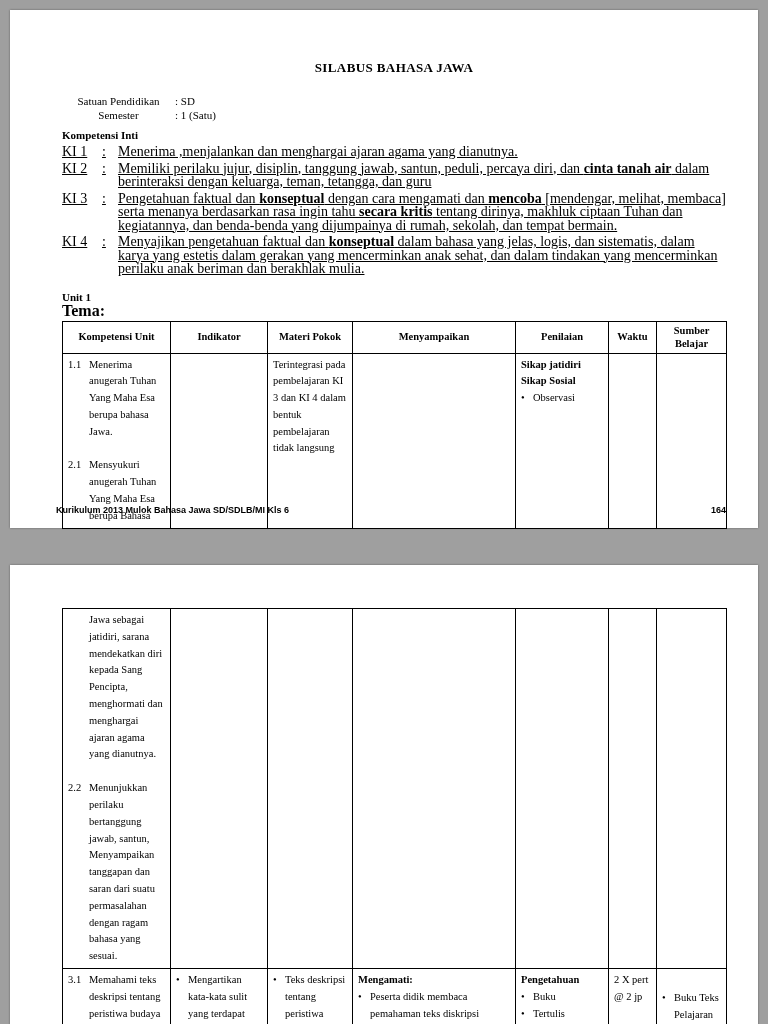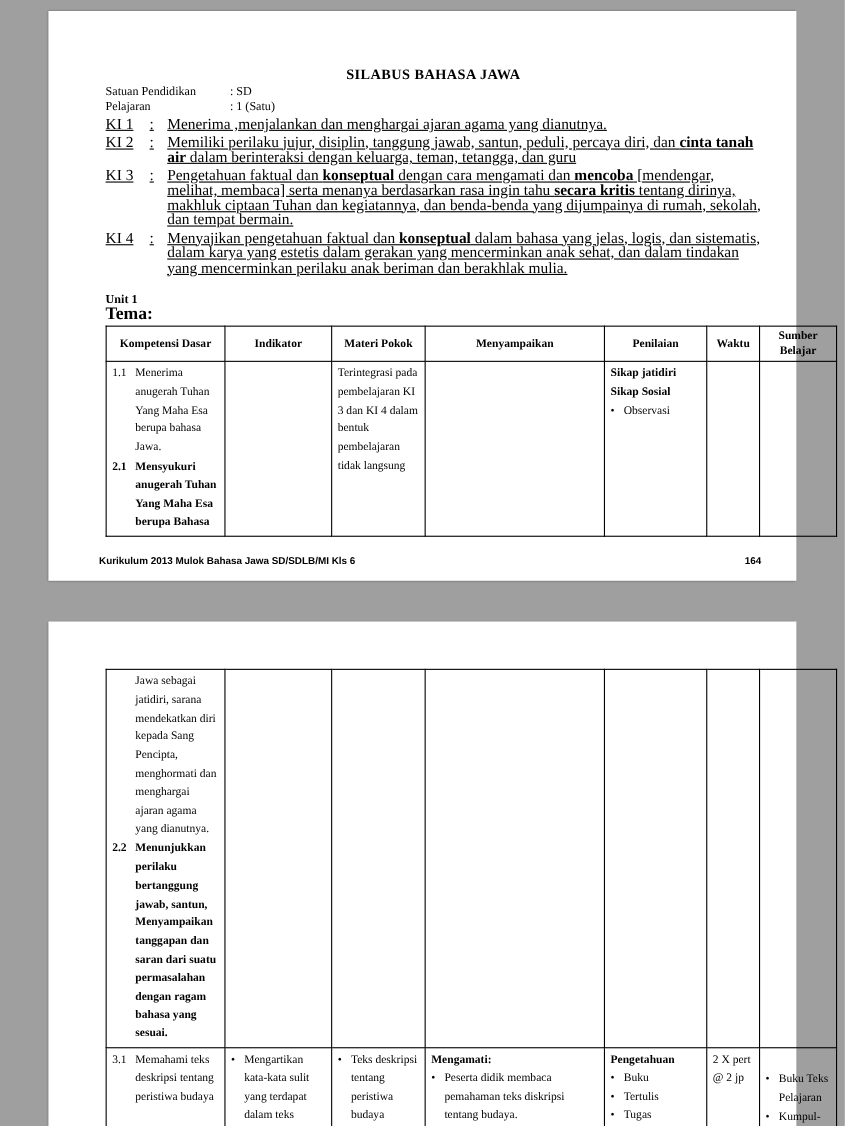--- a/index.html
+++ b/index.html
@@ -4,30 +4,30 @@
 <style>
   *{box-sizing:border-box;}
   html,body{margin:0;padding:0;}
   body{
     width:768px;height:1024px;overflow:hidden;
     background:#9f9f9f;
     font-family:"Liberation Serif",serif;
     color:#000;
   }
   .page{
-    width:680px;margin:0 auto;background:#ffffff;position:relative;
+    width:748px;margin:0 auto;background:#ffffff;position:relative;
     box-shadow:0 0 2px rgba(0,0,0,.4);
   }
   #page-1{height:518px;margin-top:10px;padding:50px 32px 0 52px;}
   #page-2{height:640px;margin-top:37px;padding:40px 32px 0 52px;}
 
   .doc-title{text-align:center;font-weight:bold;font-size:13px;letter-spacing:.4px;}
   .doc-subtitle{text-align:center;font-weight:bold;font-size:11.5px;margin-top:4px;}
 
-  .info-block{}
+  .info-block{margin-top:18px;text-align:center;}
   .info-row{display:flex;font-size:11px;line-height:14px;}
   .info-label{width:113px;flex:0 0 113px;}
 
   .ki-heading{font-weight:bold;font-size:11px;margin-top:6px;line-height:14px;}
   .ki-row{display:flex;font-size:14px;line-height:13.5px;margin-top:3px;text-decoration:underline;}
   .ki-label{width:40px;flex:0 0 40px;}
   .ki-colon{width:16px;flex:0 0 16px;}
   .ki-text{flex:1;}
   .b{font-weight:bold;}
 
@@ -48,21 +48,21 @@
   }
   table.silabus td{line-height:1.6;}
 
   #page-1 tbody tr{height:142px;}
   #page-2 tr.row-cont{height:313px;}
   #page-2 tr.row-31{height:220px;}
 
   .num-item{display:flex;}
   .num-item .num{flex:0 0 21px;}
   .num-item .txt{flex:1;}
-  .mt-line{margin-top:1px;font-weight:bold;}
+  .mt-line{margin-top:17px;}
 
   .bullet-item{display:flex;}
   .bullet-item::before{content:"•";flex:0 0 12px;}
   .bullet-item .btxt{flex:1;}
 
   .cell-cont-indent{padding-left:21px;}
 
   .sumber-offset{margin-top:18px;}
 
   .footer{
@@ -77,25 +77,26 @@
 <div class="page" id="page-1">
 
   <div class="doc-title">SILABUS  BAHASA JAWA</div>
 
   <div class="info-block">
     <div class="info-row">
       <span class="info-label">Satuan Pendidikan</span>
       <span class="info-value">: SD</span>
     </div>
     <div class="info-row">
-      <span class="info-label">Pelajaran</span>
+      <span class="info-label">Semester</span>
       <span class="info-value">: 1 (Satu)</span>
     </div>
   </div>
 
+  <div class="ki-heading">Kompetensi Inti</div>
 
   <div class="ki-row">
     <span class="ki-label">KI 1</span>
     <span class="ki-colon">:</span>
     <div class="ki-text"><span>Menerima ,menjalankan dan menghargai ajaran agama yang dianutnya.</span></div>
   </div>
 
   <div class="ki-row">
     <span class="ki-label">KI 2</span>
     <span class="ki-colon">:</span>
@@ -122,21 +123,21 @@
       <col style="width:108px">
         <col style="width:97px">
         <col style="width:85px">
       <col style="width:163px">
         <col style="width:93px">
         <col style="width:48px">
         <col style="width:70px">
     </colgroup>
     <thead>
       <tr>
-        <th>Kompetensi Dasar</th>
+        <th>Kompetensi Unit</th>
         <th>Indikator</th>
         <th>Materi Pokok</th>
         <th>Menyampaikan</th>
         <th>Penilaian</th>
         <th>Waktu</th>
         <th>Sumber Belajar</th>
       </tr>
     </thead>
     <tbody>
       <tr>

